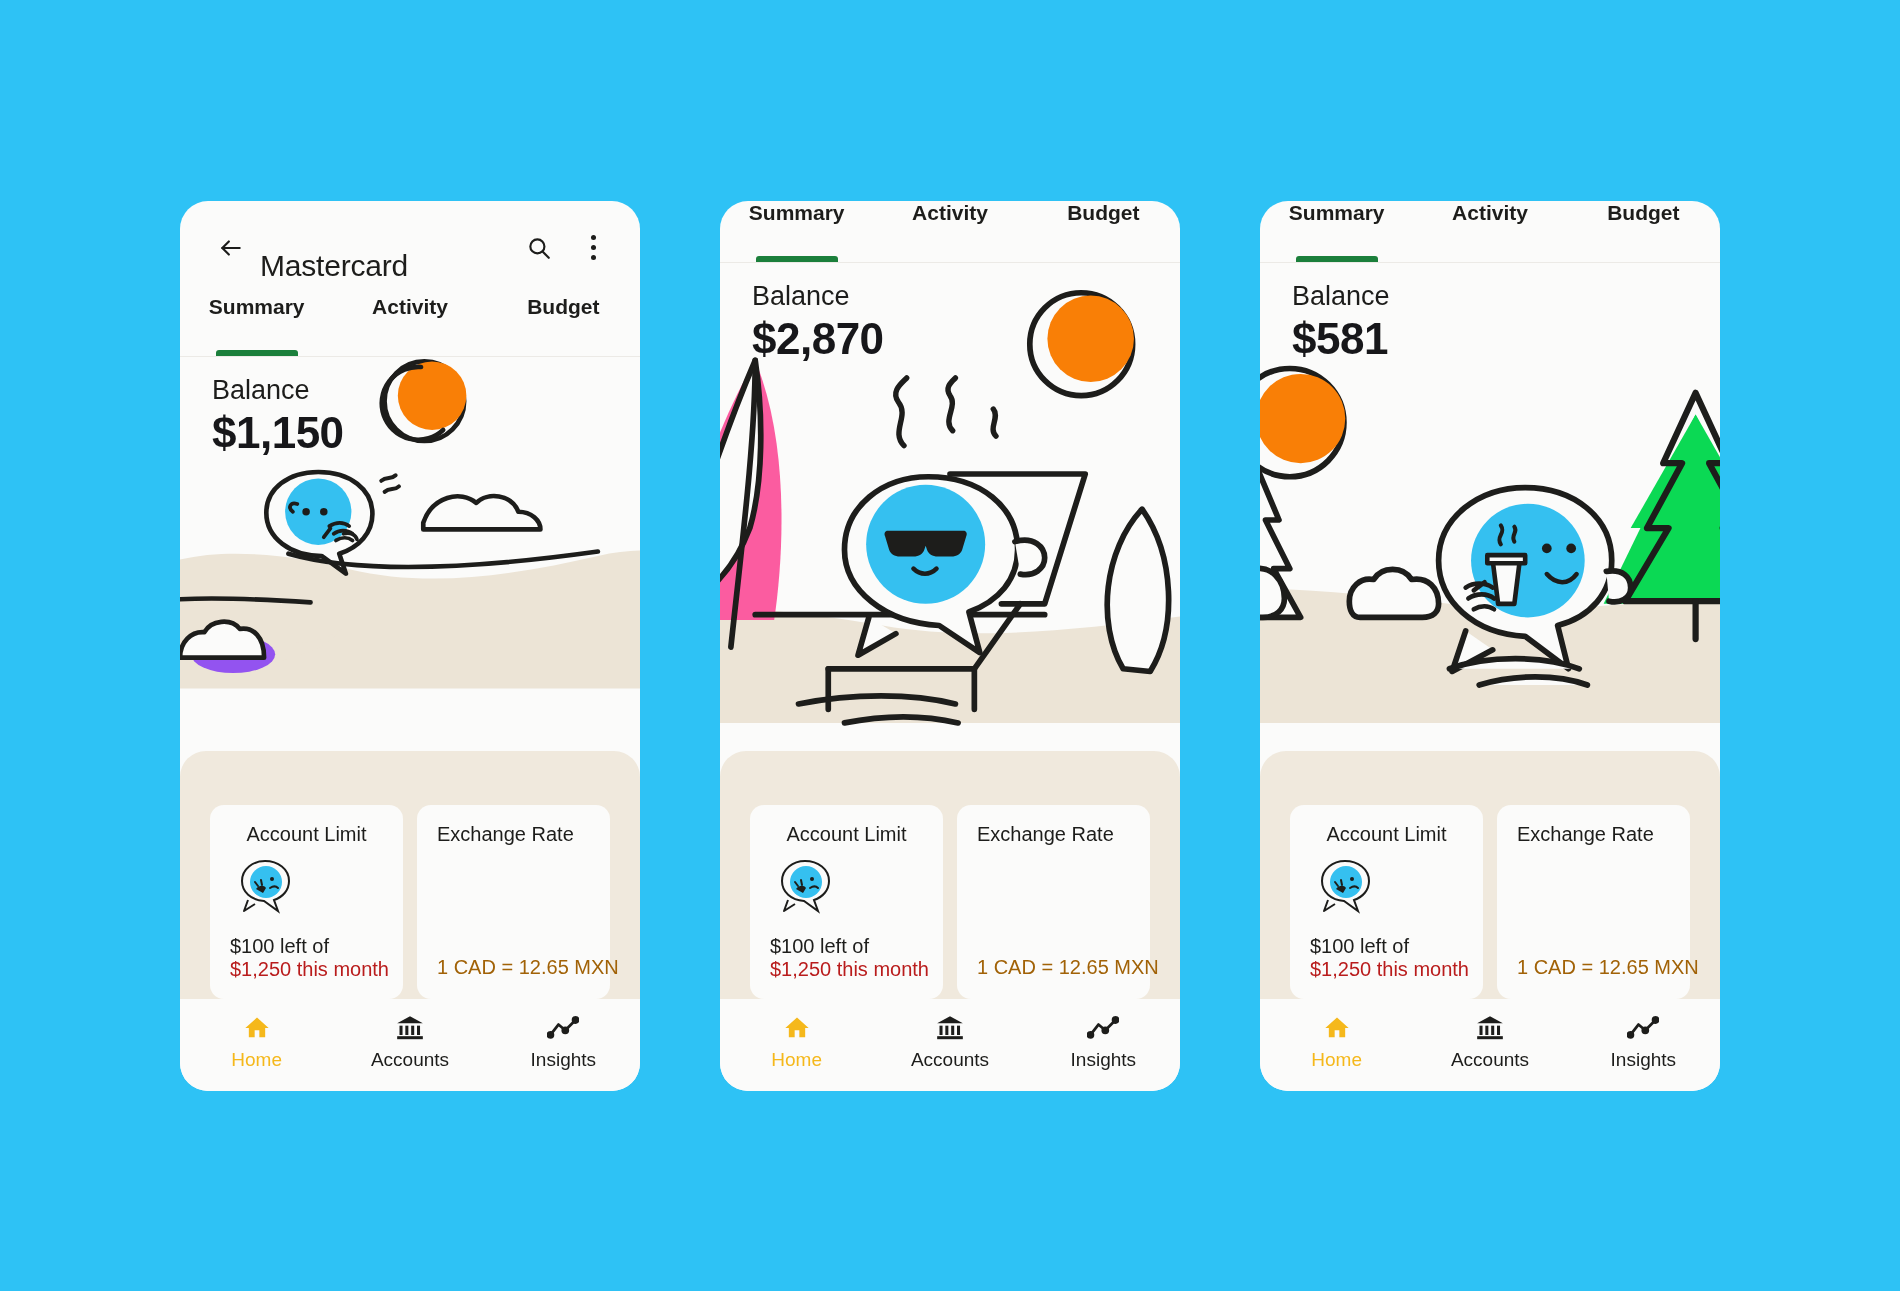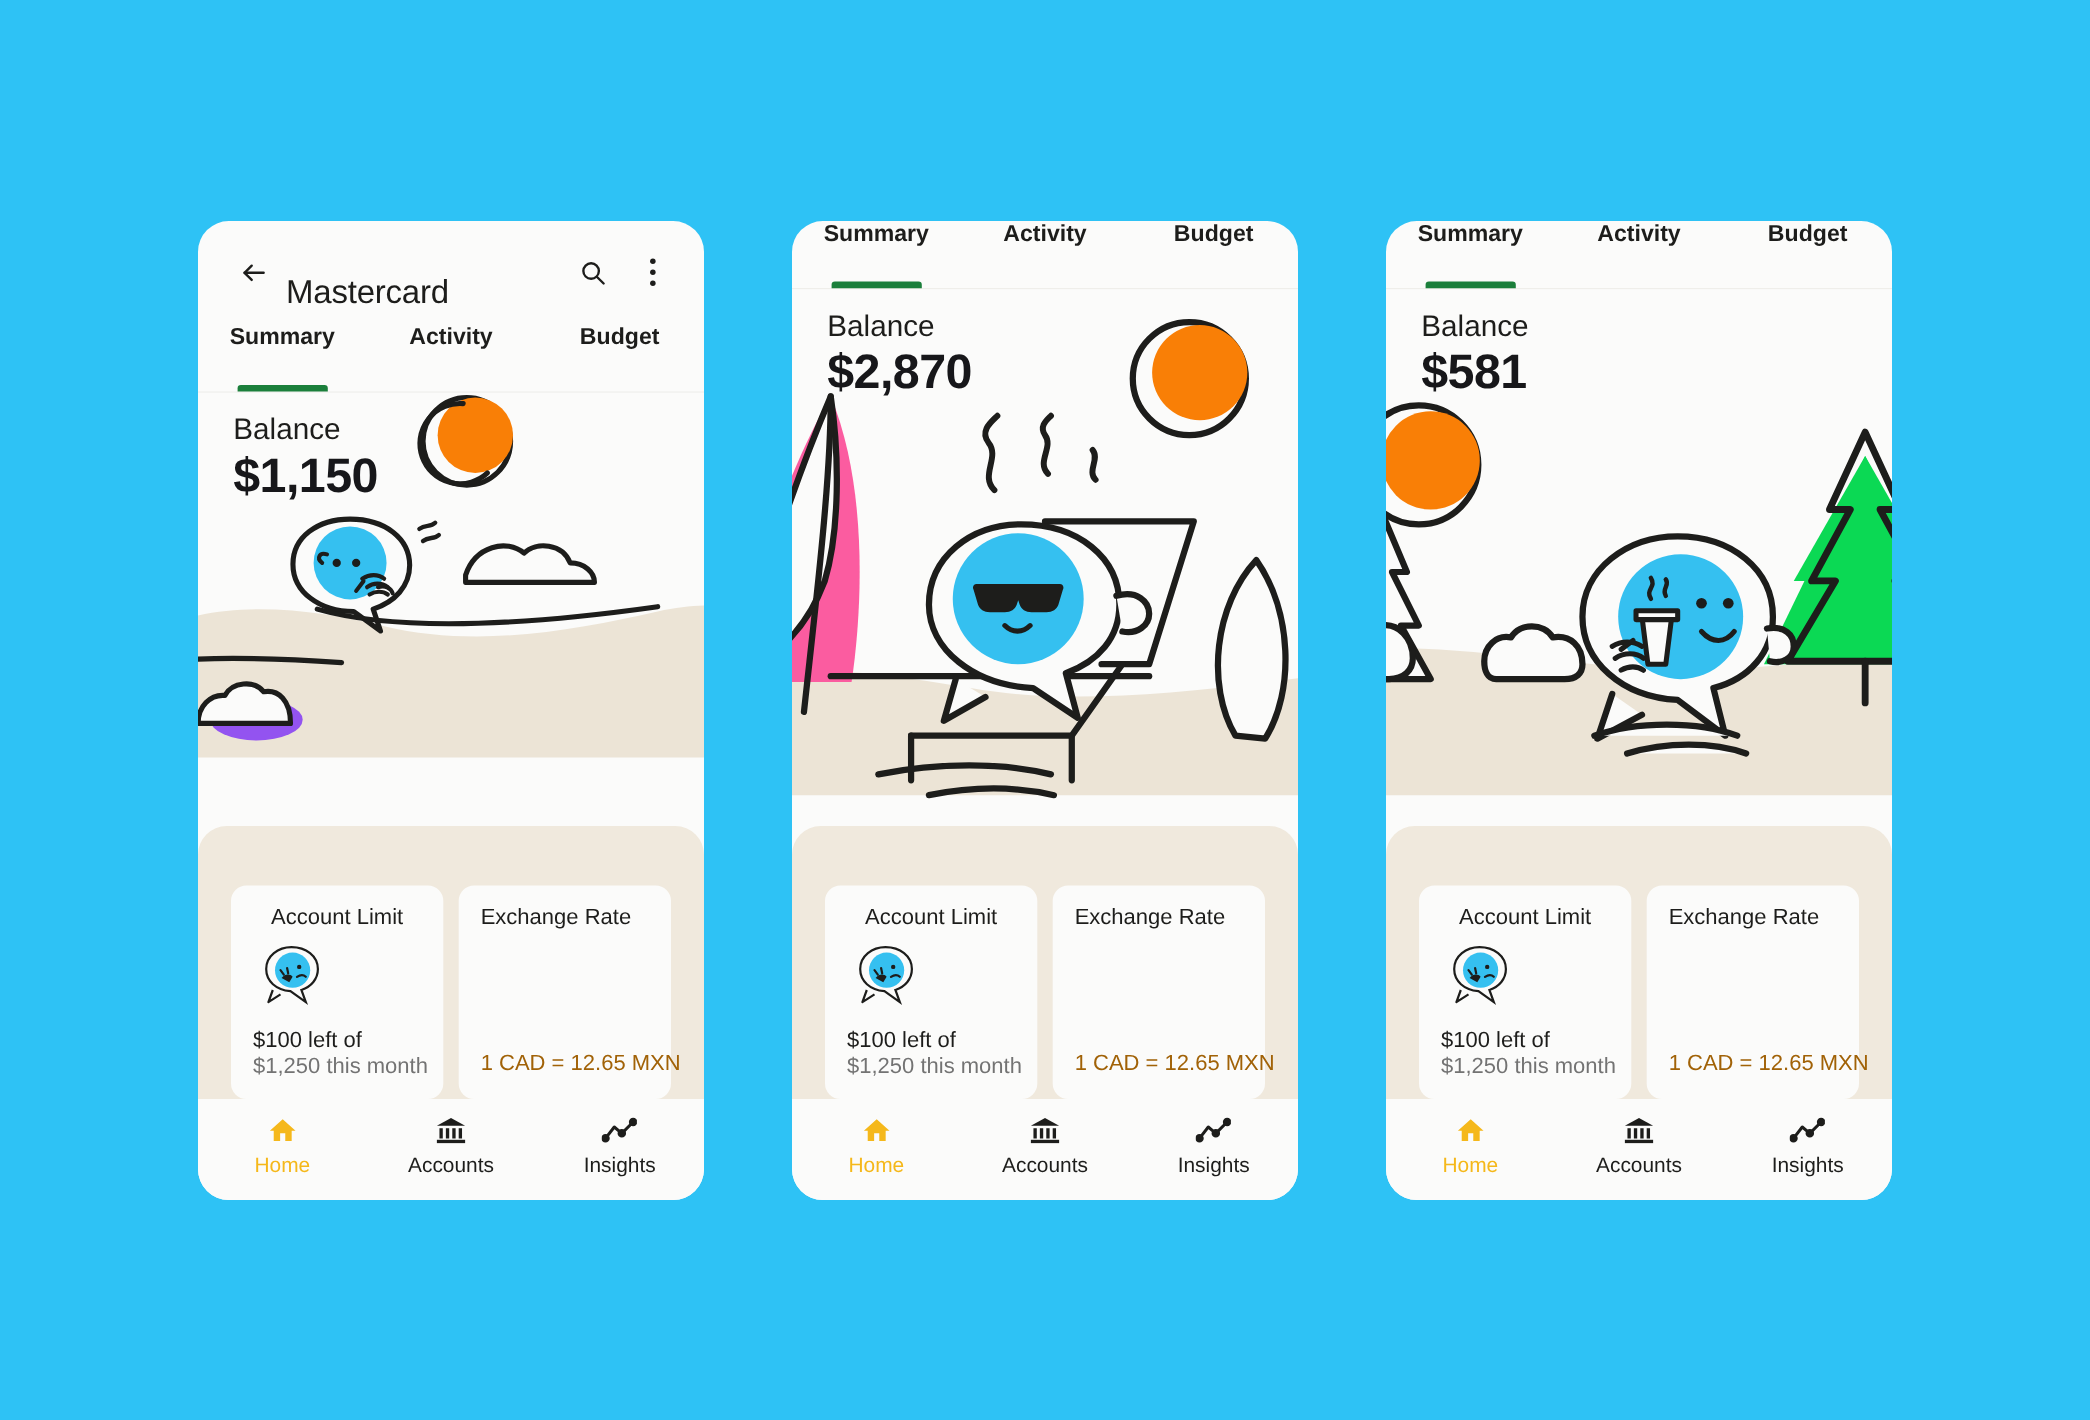--- a/index.html
+++ b/index.html
@@ -129,21 +129,21 @@
     flex: 1 1 0;
     display: flex;
     flex-direction: column;
     position: relative;
     min-width: 0;
   }
   .info-title { font-size: 20px; color: #1d1d1b; white-space: nowrap; text-align: center; }
   .info-illo { margin: 10px 0 0 4px; }
   .info-foot { margin-top: auto; }
   .info-main { font-size: 20px; color: #1d1d1b; white-space: nowrap; }
-  .info-sub { font-size: 20px; color: #737373; white-space: nowrap; }
+  .info-sub { font-size: 20px; color: #b91c1c; white-space: nowrap; }
   .info-card.rate { justify-content: flex-end; }
   .info-card.rate .info-title { position: absolute; top: 18px; left: 20px; }
   .rate-value { font-size: 20px; color: #a16207; white-space: nowrap; margin-bottom: 2px; }
 
   
   .bottomnav {
     height: 92px;
     background: #fbfbfa;
     display: flex;
     align-items: center;

